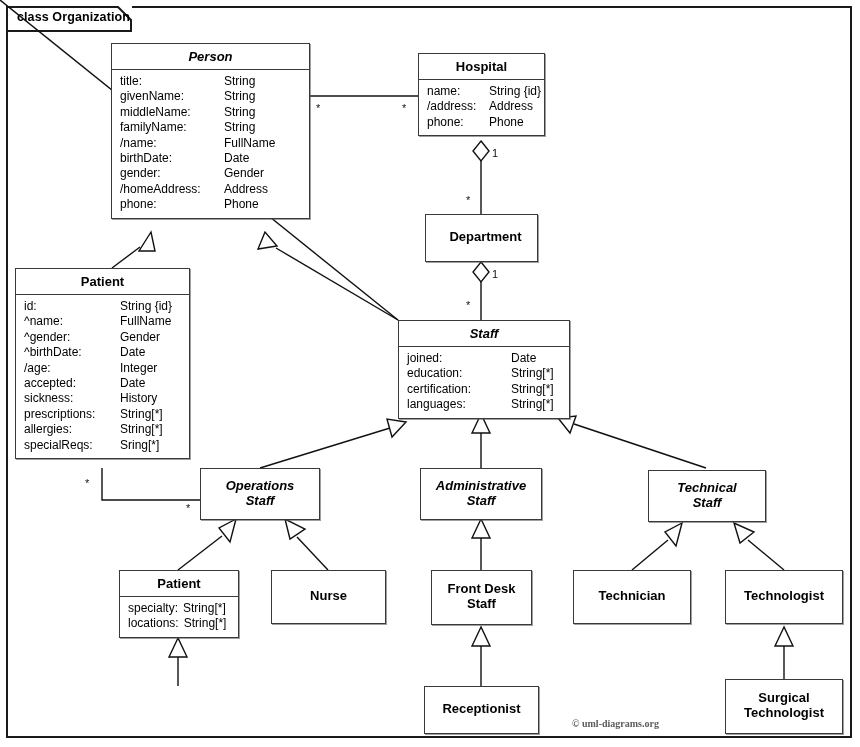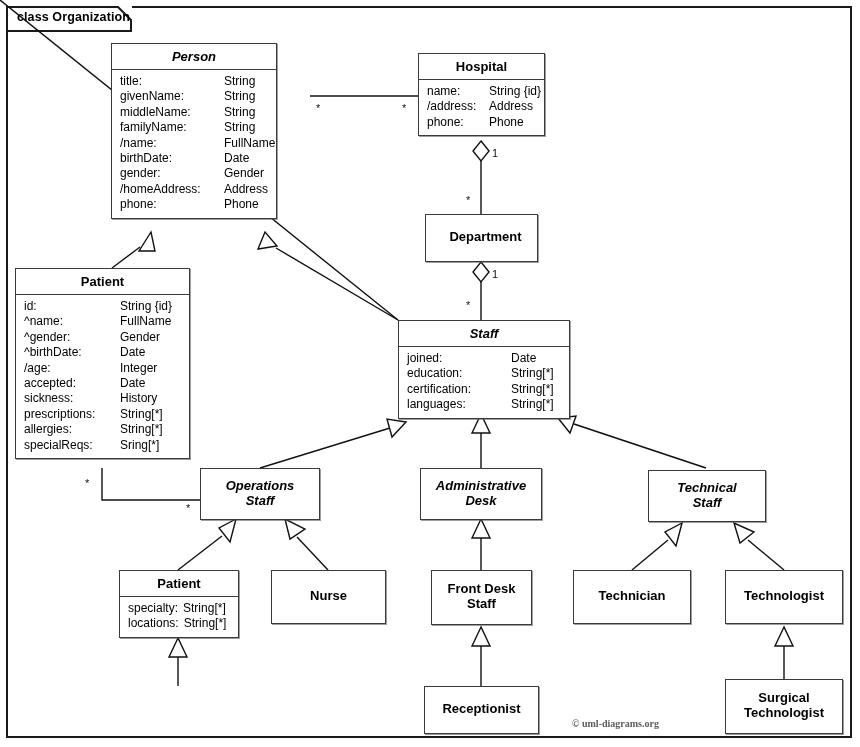--- a/index.html
+++ b/index.html
@@ -238,21 +238,21 @@
       <line x1="481" y1="686" x2="481" y2="645"></line>
       <polygon class="open-arrow" points="481,627 472,646 490,646"></polygon>
     </g>
 
     <g>
       <line x1="784" y1="679" x2="784" y2="645"></line>
       <polygon class="open-arrow" points="784,627 775,646 793,646"></polygon>
     </g>
   </svg>
 
-  <div class="cls abstract cols" id="cls-person" style="left:111px; top:43px; width:166px;">
+  <div class="cls abstract cols" id="cls-person" style="left:111px; top:43px; width:199px;">
     <div class="name">Person</div>
     <div class="sep"></div>
     <div class="attrs">
       <div class="attr">
           <span class="an">title:</span>
           <span class="at">String</span>
         </div>
       <div class="attr">
           <span class="an">givenName:</span>
           <span class="at">String</span>
@@ -381,21 +381,21 @@
     </div>
   </div>
 
   <div class="cls abstract" id="cls-operations-staff" style="left:200px; top:468px; width:120px; height:52px;">
     <div class="name" style="padding-top:9px;">Operations
 Staff</div>
   </div>
 
   <div class="cls abstract" id="cls-administrative-staff" style="left:420px; top:468px; width:122px; height:52px;">
     <div class="name" style="padding-top:9px;">Administrative
-Desk</div>
+Staff</div>
   </div>
 
   <div class="cls abstract" id="cls-technical-staff" style="left:648px; top:470px; width:118px; height:52px;">
     <div class="name" style="padding-top:9px;">Technical
 Staff</div>
   </div>
 
   <div class="cls" id="cls-doctor" style="left:119px; top:570px; width:120px;">
     <div class="name">Patient</div>
     <div class="sep"></div>

